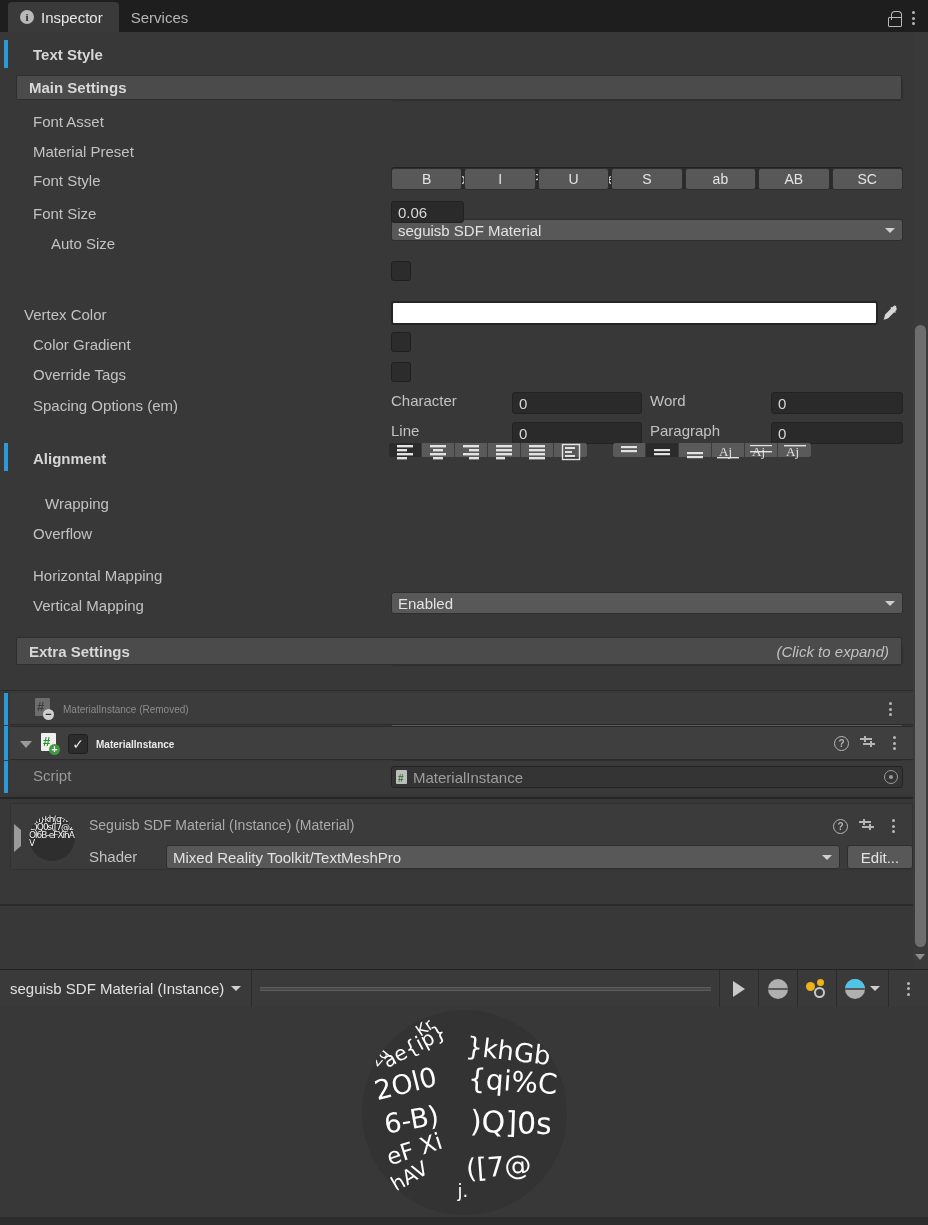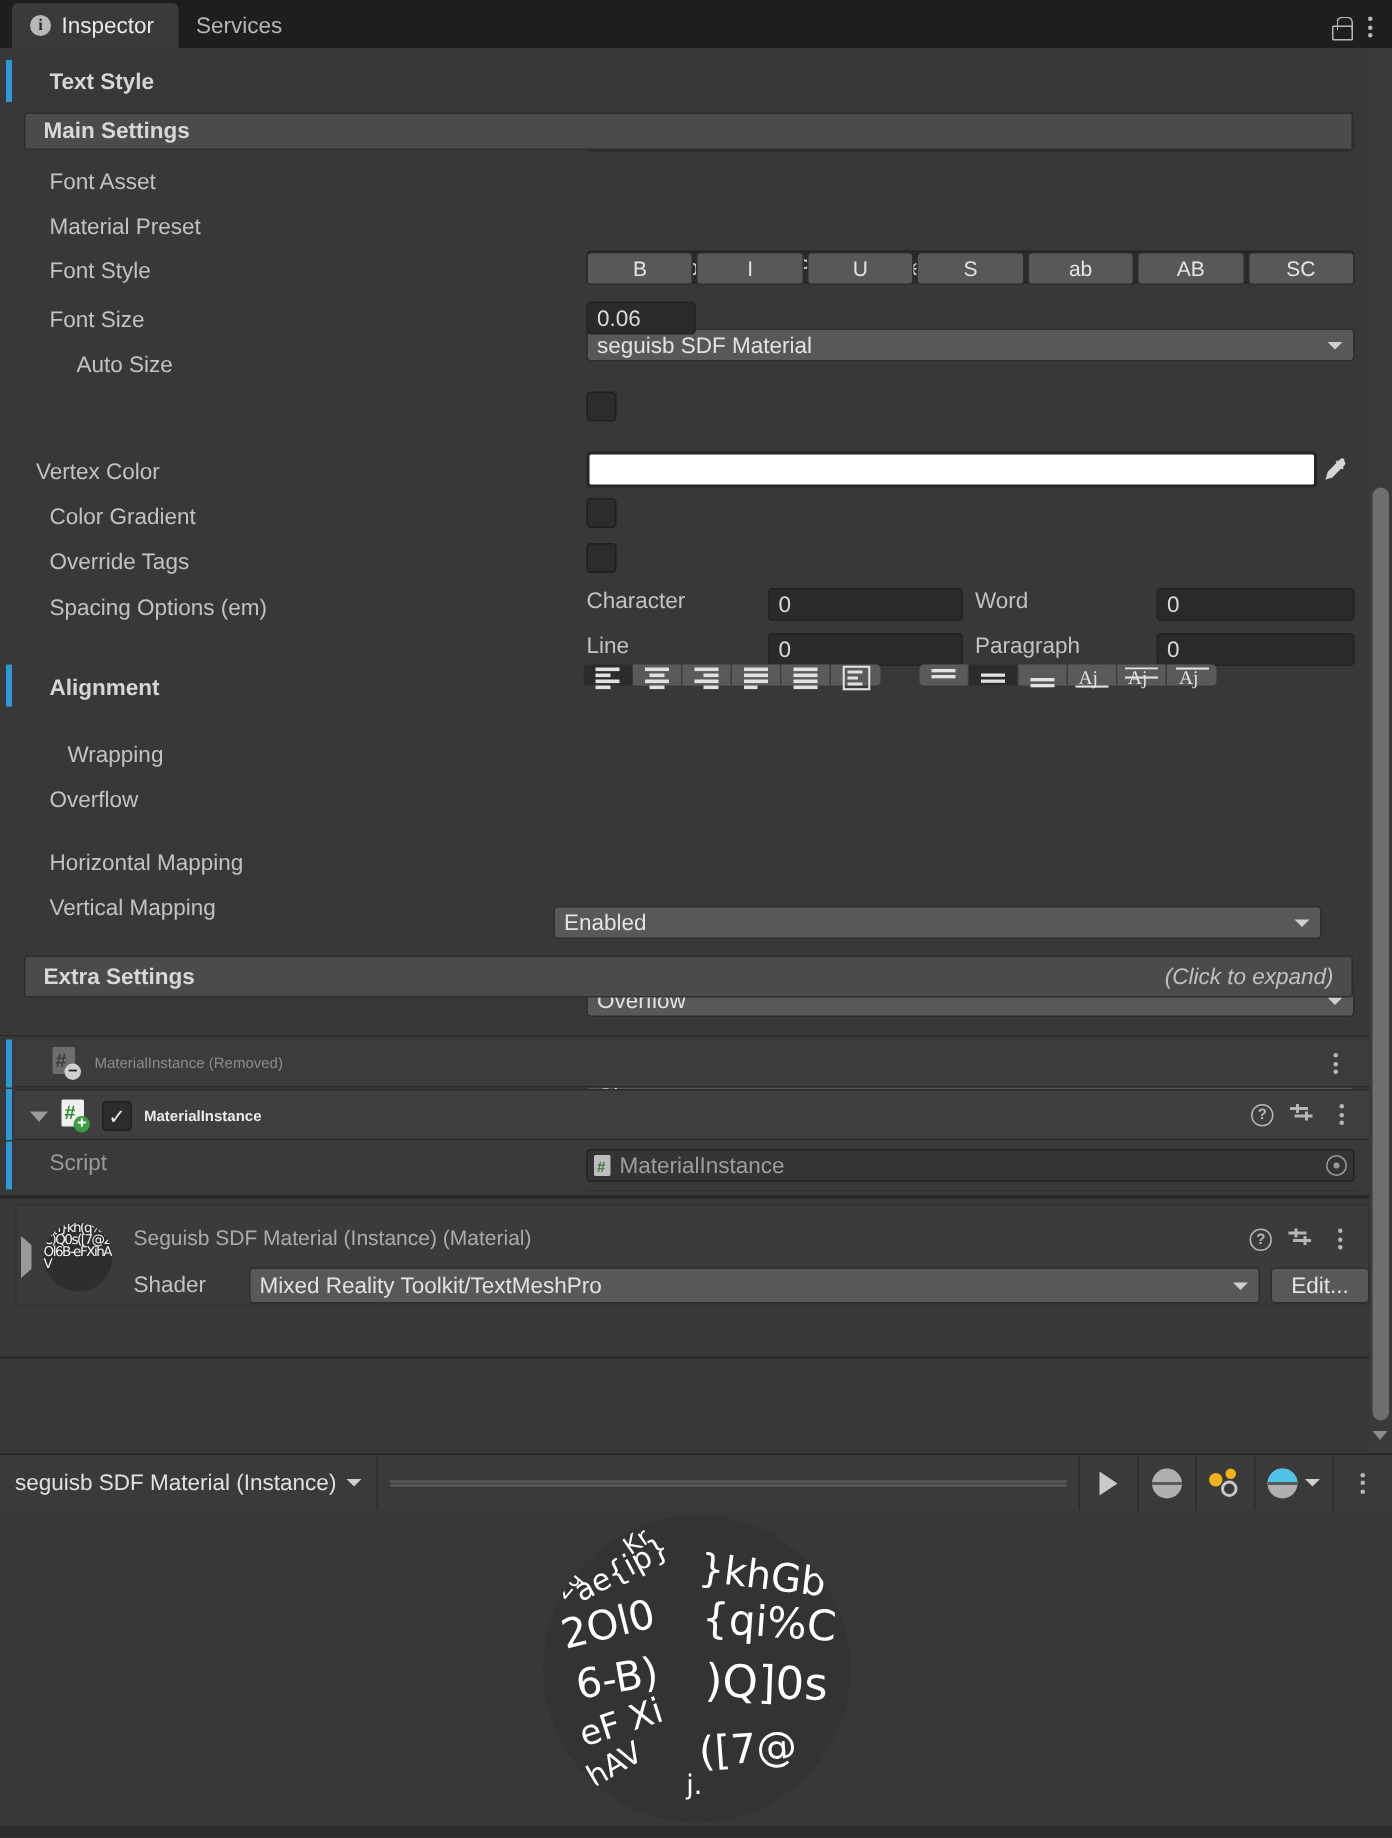--- a/index.html
+++ b/index.html
@@ -448,21 +448,21 @@
       <svg width="24" height="18" viewBox="0 0 24 18" aria-hidden="true">
         <text x="3" y="13" font-family="Liberation Serif, serif" font-size="13" fill="#e2e2e2">Aj</text>
         <rect x="1" y="2" width="22" height="1.4" fill="#e2e2e2"></rect>
       </svg>
     </div>
   </div>
 
   <div class="row" style="position:absolute;top:456px;left:0;margin-left:12px;">
     <span class="label">Wrapping</span>
   </div>
-  <div class="field dropdown" style="left:369px;top:458px;width:512px;margin-top:12px;">
+  <div class="field dropdown" style="left:391px;top:458px;width:512px;">
     <span>Enabled</span>
     <span class="caret"></span>
   </div>
 
   <div class="row" style="position:absolute;top:486px;left:0;">
     <span class="label">Overflow</span>
   </div>
   <div class="field dropdown" style="left:391px;top:488px;width:512px;">
     <span>Overflow</span>
     <span class="caret"></span>

